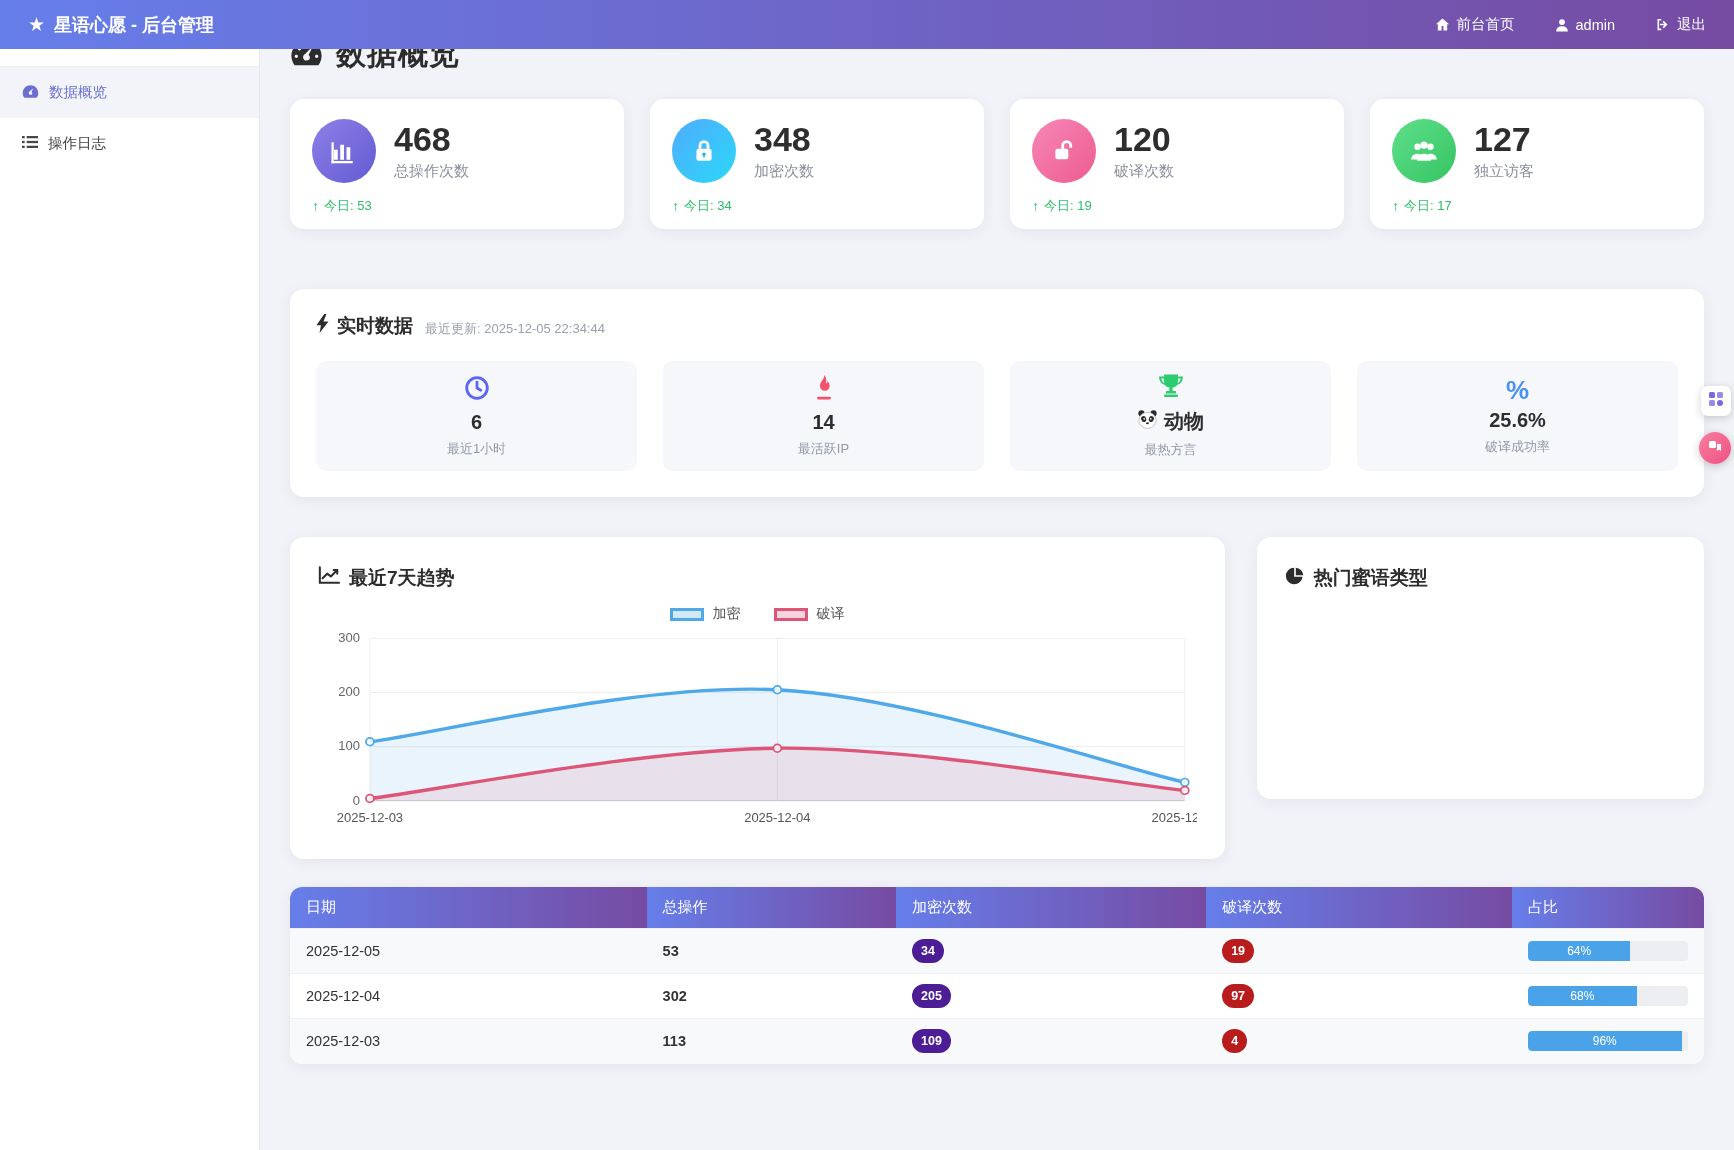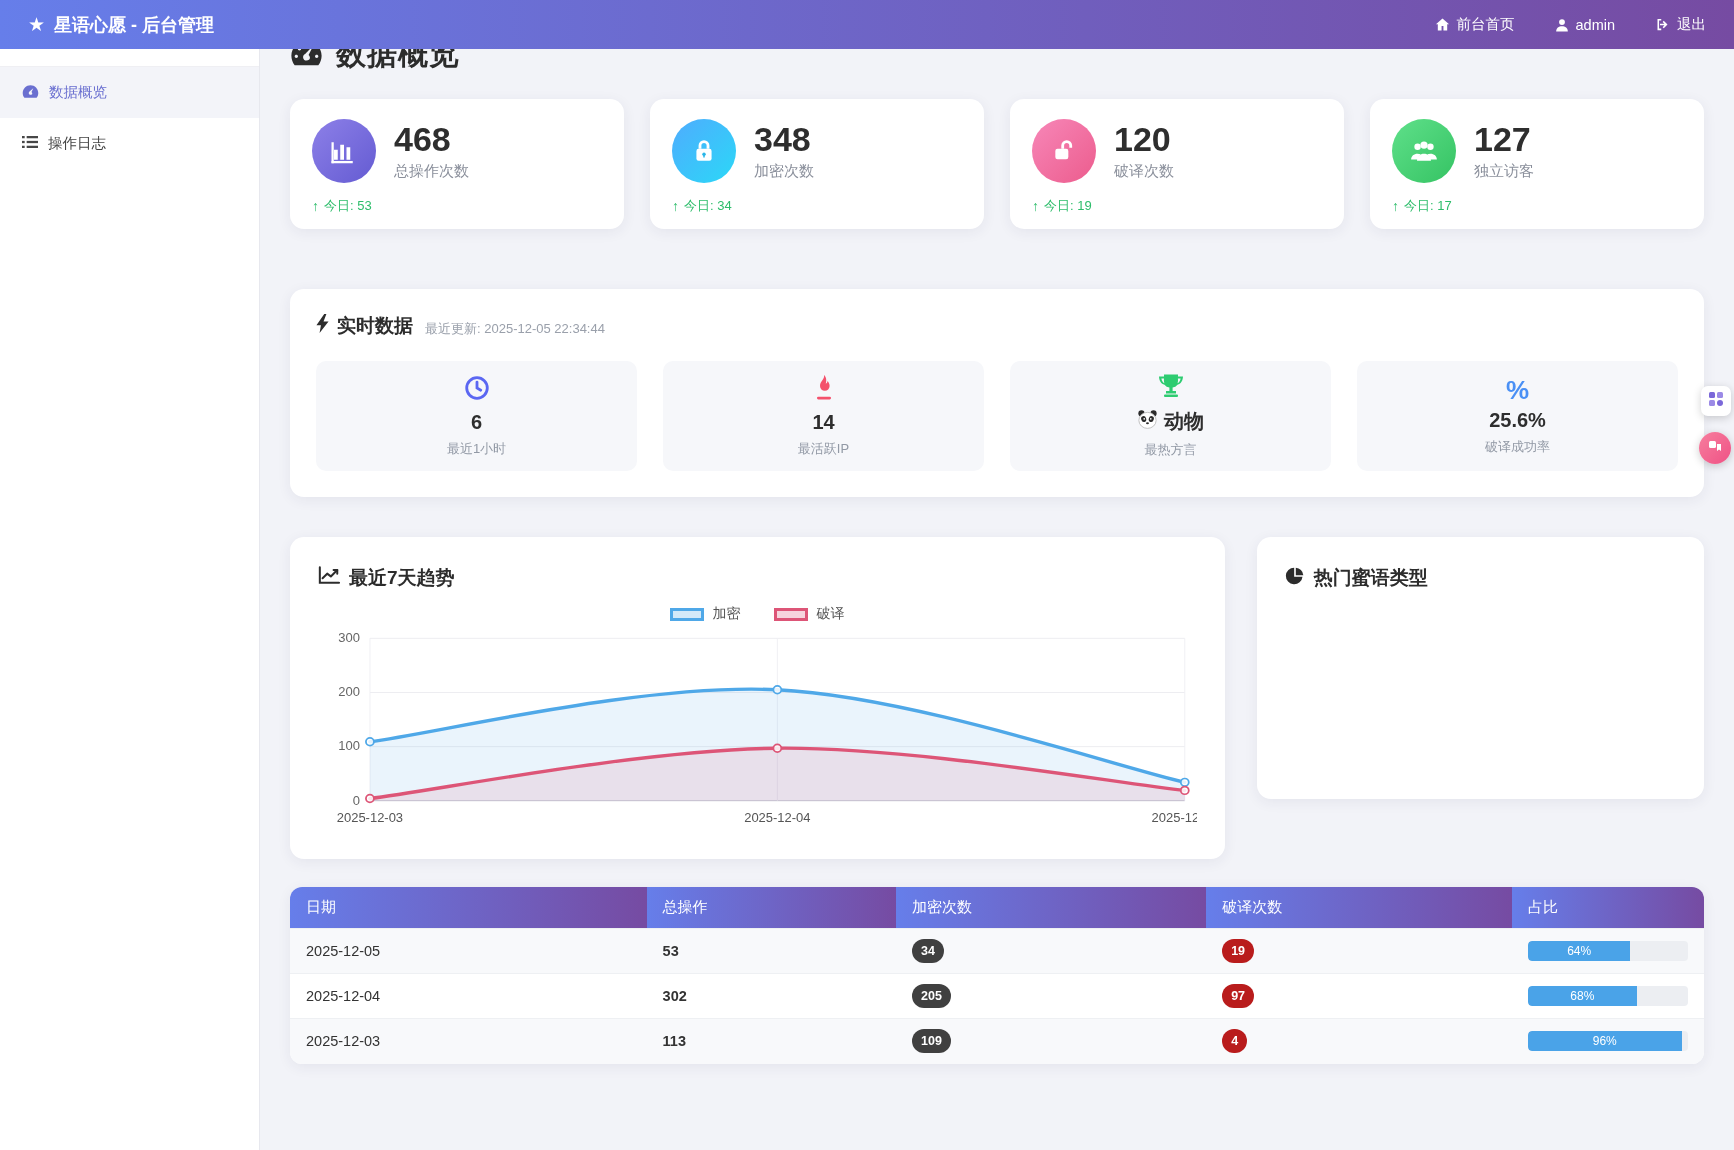--- a/index.html
+++ b/index.html
@@ -70,21 +70,21 @@
   .table-card { background:#fff; border-radius:12px; box-shadow:0 3px 14px rgba(40,40,90,.07);
     margin-top:28px; overflow:hidden; }
   table { width:100%; border-collapse:collapse; }
   thead th { background:linear-gradient(90deg,#667eea 0%,#764ba2 100%); color:#fff; font-size:15px;
     font-weight:normal; text-align:left; padding:11px 16px; height:40px; }
   tbody td { padding:10px 16px; font-size:14.5px; color:#333; height:45px; border-top:1px solid #eef0f3; }
   tbody tr:nth-child(odd) { background:#f8f9fb; }
   td.bold { font-weight:bold; }
   .badge { display:inline-block; min-width:20px; text-align:center; padding:5px 9px; border-radius:12px;
     color:#fff; font-size:12.5px; font-weight:bold; }
-  .badge-blue { background:#404040; }
+  .badge-blue { background:#4c1d95; }
   .badge-red { background:#b91c1c; }
   .progress { width:160px; height:20px; background:#eceef2; border-radius:4px; overflow:hidden; }
   .progress-fill { height:100%; background:#4aa3e8; border-radius:4px 0 0 4px; display:flex;
     align-items:center; justify-content:center; color:#fff; font-size:12px; }
 
   
   .float-grid-btn { position:fixed; right:3px; top:386px; width:30px; height:30px; background:#fff;
     border-radius:7px; box-shadow:0 2px 8px rgba(0,0,0,.18); display:flex; align-items:center;
     justify-content:center; cursor:pointer; z-index:30; }
   .float-pink-btn { position:fixed; right:3px; top:432px; width:32px; height:32px; border-radius:50%;

